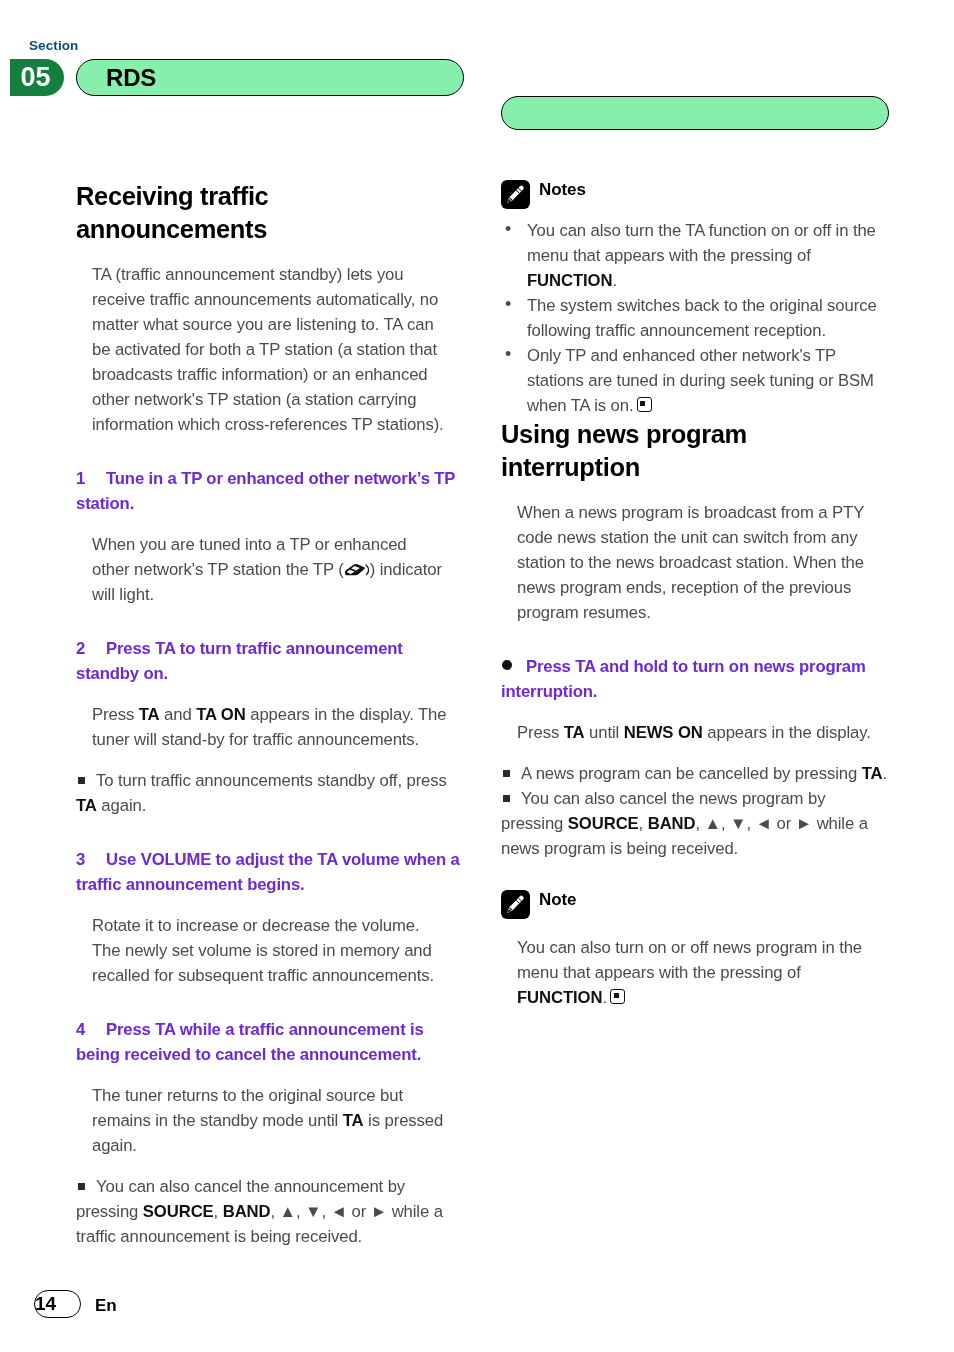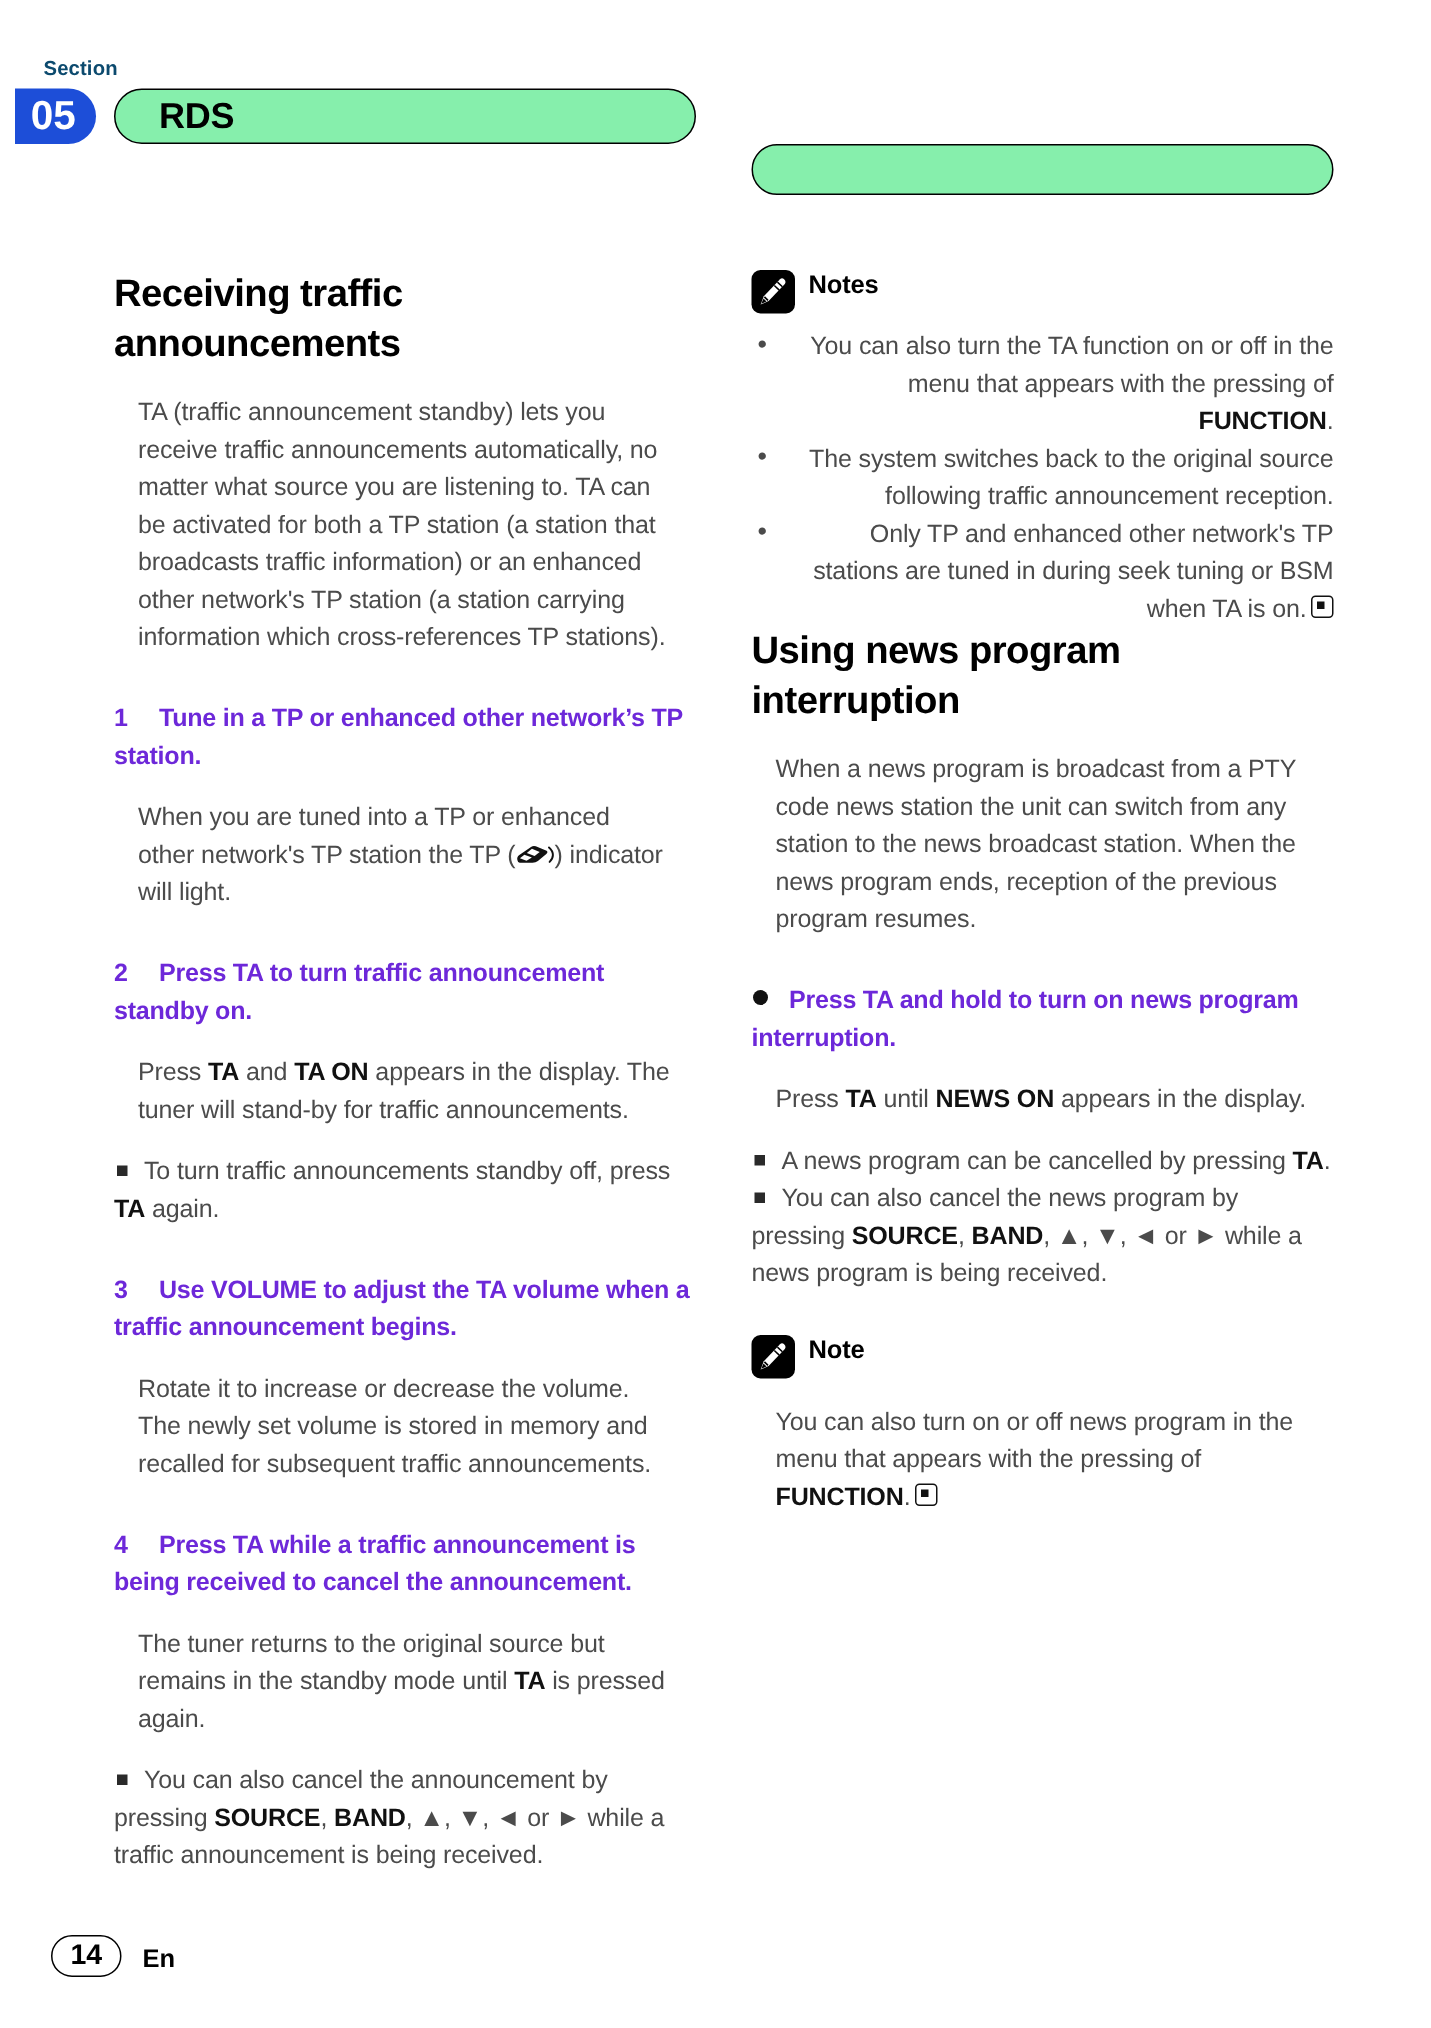--- a/index.html
+++ b/index.html
@@ -40,21 +40,21 @@
     font-weight: bold;
     color: #0c4a6e;
     letter-spacing: 0.1px;
   }
   .section-badge {
     position: absolute;
     left: 10px;
     top: 21px;
     width: 54px;
     height: 37px;
-    background: #1d4ed8;
+    background: #15803d;
     border-radius: 0 19px 19px 0;
     color: #fff;
     font-size: 27px;
     font-weight: bold;
     line-height: 37px;
     text-align: center;
     padding-right: 3px;
     box-sizing: border-box;
   }
   .pill {
@@ -175,21 +175,20 @@
   .note-title {
     font-size: 17px;
     font-weight: bold;
     color: #000;
     letter-spacing: -0.1px;
   }
   ul.notes {
     margin: 0;
     padding: 0;
     list-style: none;
-    text-align: right;
   }
   ul.notes li {
     position: relative;
     padding-left: 26px;
     font-size: 16.7px;
     line-height: 25px;
     color: #4b4b4b;
     letter-spacing: -0.1px;
   }
   ul.notes li::before {
@@ -238,21 +237,20 @@
     display: flex;
     align-items: flex-end;
     gap: 14px;
   }
   .page-oval {
     width: 47px;
     height: 28px;
     border: 1.4px solid #000;
     border-radius: 999px;
     box-sizing: border-box;
-    text-align: center;
     line-height: 26px;
     font-size: 19px;
     font-weight: bold;
     color: #000;
   }
   .lang {
     font-size: 17px;
     font-weight: bold;
     color: #000;
     padding-bottom: 2px;

